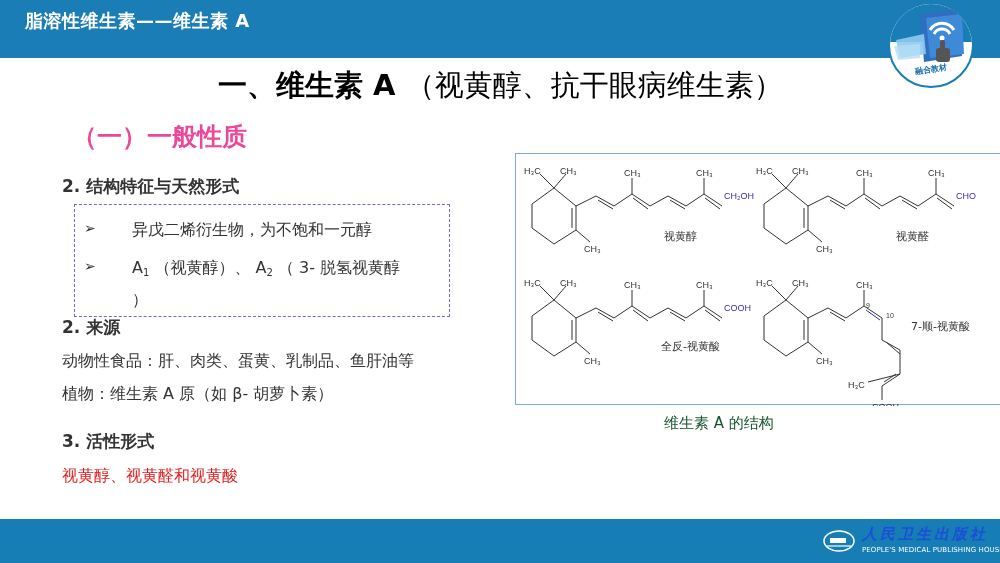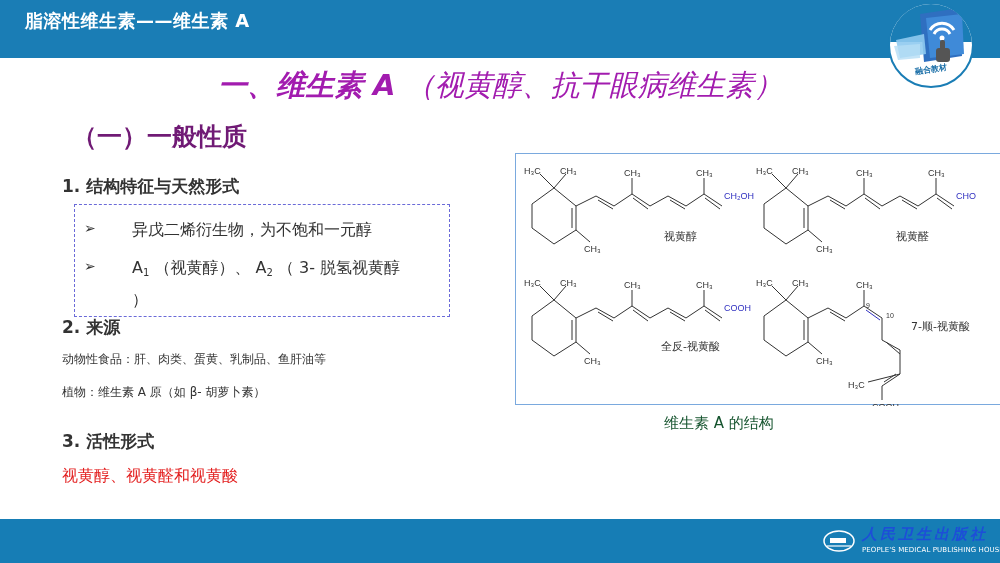--- a/index.html
+++ b/index.html
@@ -6,41 +6,41 @@
   html, body { width: 1000px; height: 563px; overflow: hidden; background: #ffffff; }
   body { position: relative; font-family: "DejaVu Sans", "Liberation Sans", sans-serif; color: #222; }
 
   .header-bar { position: absolute; left: 0; top: 0; width: 1000px; height: 58px; background: #1a7db5; }
   .header-title { position: absolute; left: 25px; top: 9px; font-size: 18px; font-weight: bold; color: #ffffff; letter-spacing: 0.5px; white-space: nowrap; }
 
   .badge { position: absolute; left: 888px; top: 2px; width: 86px; height: 86px; border-radius: 50%; background: #ffffff; border: 2px solid #1a7db5; overflow: hidden; }
   .badge svg { position: absolute; left: 0; top: 0; }
   .badge-label { position: absolute; left: 0; width: 100%; top: 60px; text-align: center; font-size: 8px; font-weight: bold; color: #1a6fa8; transform: rotate(-8deg); }
 
-  .main-title { position: absolute; left: 218px; top: 66px; font-size: 29px; color: #a21caf; white-space: nowrap; font-style: italic; }
+  .main-title { position: absolute; left: 218px; top: 66px; font-size: 29px; color: #000000; white-space: nowrap; }
   .main-title .bold { font-weight: bold; }
   .main-title .normal { font-weight: normal; }
 
-  .section-title { position: absolute; left: 72px; top: 120px; font-size: 25px; font-weight: bold; color: #701a75; white-space: nowrap; }
+  .section-title { position: absolute; left: 72px; top: 120px; font-size: 25px; font-weight: bold; color: #ec4899; white-space: nowrap; }
 
   .h3 { position: absolute; font-size: 17px; font-weight: bold; color: #333; white-space: nowrap; }
   .h3.s1 { left: 62px; top: 175px; }
   .h3.s2 { left: 62px; top: 316px; }
   .h3.s3 { left: 62px; top: 430px; }
 
   .dashed-box { position: absolute; left: 74px; top: 204px; width: 376px; height: 113px; border: 1px dashed #6a6ad8; }
   .bullet { position: absolute; font-size: 16px; color: #333; white-space: nowrap; }
   .bullet .arrow { position: absolute; left: 0; top: 0; font-size: 14px; color: #333; }
   .bullet .text { position: absolute; left: 48px; top: 0; }
   .b1 { left: 84px; top: 220px; }
   .b2 { left: 84px; top: 258px; }
   .b2-cont { position: absolute; left: 132px; top: 290px; font-size: 16px; color: #333; }
   sub { font-size: 10px; vertical-align: -3px; }
 
-  .src-line { position: absolute; left: 62px; font-size: 12px; color: #333; white-space: nowrap; }
+  .src-line { position: absolute; left: 62px; font-size: 16px; color: #333; white-space: nowrap; }
   .src1 { top: 351px; }
   .src2 { top: 384px; }
   .active-forms { position: absolute; left: 62px; top: 466px; font-size: 16px; color: #e31e1e; white-space: nowrap; }
 
   .struct-box { position: absolute; left: 515px; top: 153px; width: 497px; height: 252px; border: 1.5px solid #7aa9de; background: #fff; }
   .struct-box svg { position: absolute; left: 0; top: 0; }
   .mol-label { position: absolute; font-size: 11px; color: #333; white-space: nowrap; }
   .caption { position: absolute; left: 664px; top: 414px; font-size: 15px; color: #14532d; white-space: nowrap; }
 
   .footer-bar { position: absolute; left: 0; top: 519px; width: 1000px; height: 44px; background: #167db5; }
@@ -71,21 +71,21 @@
   </svg>
   <div class="badge-label">融合教材</div>
 </div>
 
 <div class="main-title">
   <span class="bold">一、维生素 A </span><span class="normal">（视黄醇、抗干眼病维生素）</span>
 </div>
 
 <div class="section-title">（一）一般性质</div>
 
-<div class="h3 s1">1. 结构特征与天然形式</div>
+<div class="h3 s1">2. 结构特征与天然形式</div>
 <div class="dashed-box"></div>
 <div class="bullet b1">
   <span class="arrow">➢</span>
   <span class="text">异戊二烯衍生物，为不饱和一元醇</span>
 </div>
 <div class="bullet b2">
   <span class="arrow">➢</span>
   <span class="text"><span>A</span><sub>1</sub><span> （视黄醇）、 </span><span>A</span><sub>2</sub><span> （ 3- 脱氢视黄醇</span></span>
 </div>
 <div class="b2-cont">）</div>

